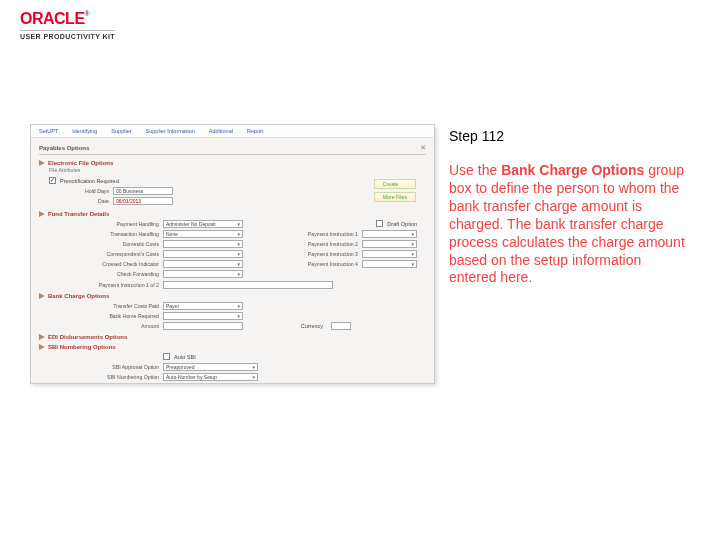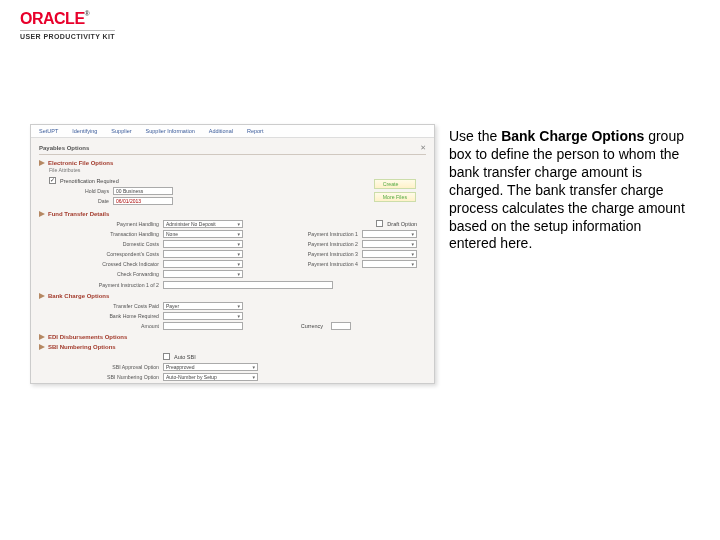--- a/index.html
+++ b/index.html
@@ -28,21 +28,21 @@
   .chk.c::after { content:"✓"; display:block; font-size:6px; line-height:5px; text-align:center; color:#333;}
   .sel { border:1px solid #aaa; background:#fff; height:8px; font-size:5px; padding:0 2px; display:flex; align-items:center; justify-content:space-between;}
   .caret { font-size:5px; color:#666;}
   .txt { border:1px solid #aaa; background:#fff; height:8px; font-size:5px; padding:0 2px; display:flex; align-items:center;}
   .btn { border:1px solid #cda; background:linear-gradient(#fffbe8,#fff2c9); height:10px; font-size:5.2px; padding:0 8px; display:flex; align-items:center; color:#5a4;}
   .two-col { display:flex; gap:30px; }
   .c-left, .c-right { flex:1; }
 
   .right-col { flex:1; padding-top:4px;}
   .step { font-size:14px; color:#000; margin-bottom:18px;}
-  .desc { font-size:14px; color:#000000; line-height:1.28; max-width:240px;}
+  .desc { font-size:14px; color:#ef4444; line-height:1.28; max-width:240px;}
   .desc b { font-weight:bold; }
 </style>
 </head>
 <body>
 
 <div class="header">
   <div class="logo-wrap">
     <div class="oracle-logo">
       <span>ORACLE</span><sup>®</sup>
     </div>
@@ -220,18 +220,19 @@
             <div class="sel" style="width:95px;">
               <span>Auto-Number by Setup</span>
               <span class="caret">▾</span>
             </div>
           </div>
       </div>
     </div>
   </div>
 
   <div class="right-col">
+    <div class="step">Step 112</div>
     <div class="desc">
       <span>Use the </span><b>Bank Charge Options</b><span> group box to define the person to whom the bank transfer charge amount is charged. The bank transfer charge process calculates the charge amount based on the setup information entered here.</span>
     </div>
   </div>
 
 </div>
 
 </body></html>

